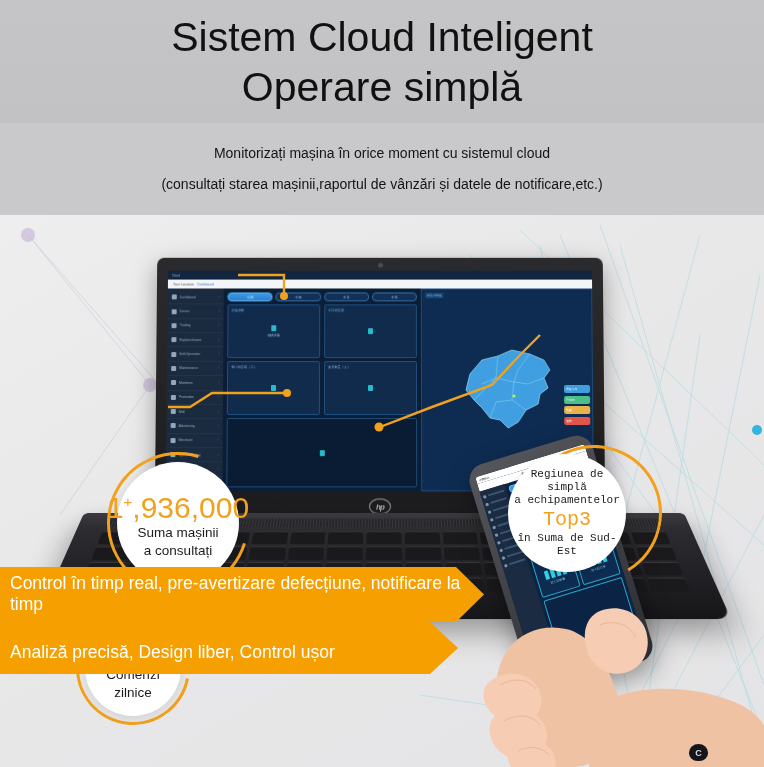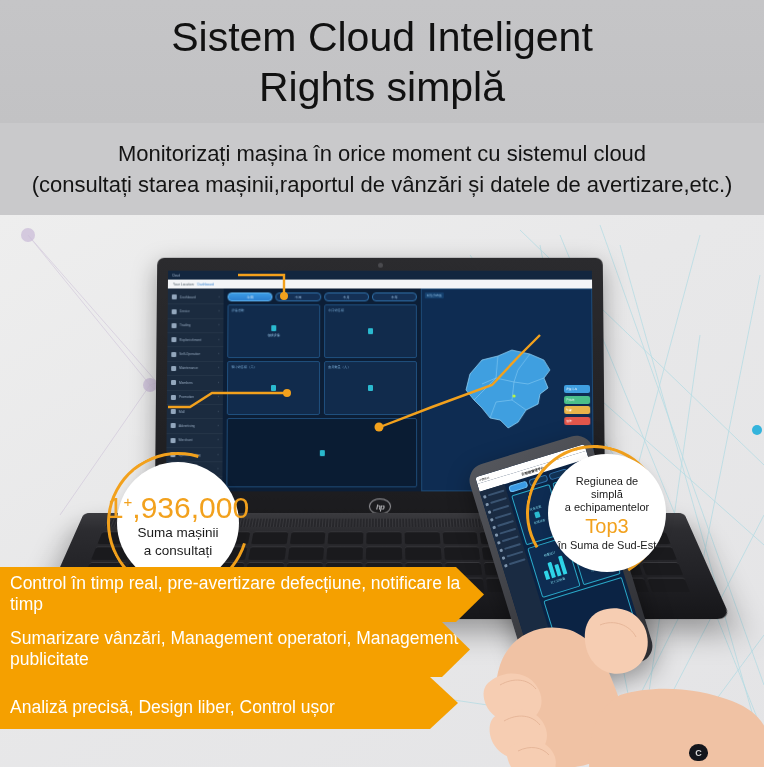--- a/index.html
+++ b/index.html
@@ -21,21 +21,21 @@
   .title-line{
     font-size:41px; color:#111; letter-spacing:0px; line-height:50px;
     font-weight:400; white-space:nowrap;
   }
   .header-sub-band{
     position:absolute; left:0; top:123px; width:764px; height:92px;
     background:#c9c9cb;
     display:flex; flex-direction:column; align-items:center; justify-content:center;
   }
   .sub-line{
-    font-size:22px; color:#141414; line-height:31px; white-space:nowrap;
+    font-size:14px; color:#141414; line-height:31px; white-space:nowrap;
   }
 
   
   .stage{
     position:absolute; left:0; top:215px; width:764px; height:552px;
     background:linear-gradient(150deg,#eeeeee 0%, #e8e8e9 42%, #e4e4e6 100%);
     overflow:hidden;
   }
   .netlines{ position:absolute; inset:0; }
 
@@ -206,21 +206,21 @@
     display:flex; flex-direction:column; align-items:center; justify-content:center;
     text-align:center; box-shadow:0 2px 10px rgba(0,0,0,.1);
   }
   .ring{ position:absolute; border-radius:50%; border:3.5px solid #f2a11d; }
   .co-1{ left:117px; top:247px; width:122px; height:122px; }
   .co-1-ring{ left:107px; top:237px; width:142px; height:142px;
               border-color:#f2a11d transparent #f2a11d #f2a11d; transform:rotate(-28deg); }
   .co-2{ left:85px; top:405px; width:96px; height:96px; }
   .co-2-ring{ left:76px; top:396px; width:114px; height:114px;
               border-color:#f2a11d transparent #f2a11d #f2a11d; transform:rotate(-34deg); }
-  .co-3{ left:548px; top:239px; width:118px; height:118px; }
+  .co-3{ left:508px; top:239px; width:118px; height:118px;font-family:Liberation Mono, monospace; }
   .co-3-ring{ left:526px; top:230px; width:136px; height:136px;
               border-color:#f2a11d #f2a11d transparent #f2a11d; transform:rotate(14deg); }
 
   .big-num{ color:#f2a11d; font-size:30px; line-height:30px; font-weight:400; white-space:nowrap; }
   .big-num sup{ font-size:15px; vertical-align:super; }
   .co-sub{ font-size:13.5px; color:#1b1b1b; line-height:16px; margin-top:2px; }
   .co-small{ font-size:11px; color:#1b1b1b; line-height:13px; }
   .co-top3{ color:#f2a11d; font-size:20px; line-height:23px; margin:1px 0; }
 
   
@@ -245,26 +245,26 @@
   }
   .corner-logo span{ color:#d8d8d8; font-size:9px; font-weight:bold; }
 </style>
 </head>
 <body>
 
 <div id="page">
 
   <div class="header-title-band">
     <div class="title-line">Sistem Cloud Inteligent</div>
-    <div class="title-line">Rights simplă</div>
+    <div class="title-line">Operare simplă</div>
   </div>
 
   <div class="header-sub-band">
     <div class="sub-line">Monitorizați mașina în orice moment cu sistemul cloud</div>
-    <div class="sub-line">(consultați starea mașinii,raportul de vânzări și datele de avertizare,etc.)</div>
+    <div class="sub-line">(consultați starea mașinii,raportul de vânzări și datele de notificare,etc.)</div>
   </div>
 
   <div class="stage">
 
     <svg class="netlines" viewBox="0 0 764 552">
       <g stroke="#8fd3e0" stroke-width="0.8" opacity="0.55">
         <line x1="700" y1="360" x2="420" y2="120"></line>
         <line x1="700" y1="360" x2="470" y2="40"></line>
         <line x1="700" y1="360" x2="560" y2="20"></line>
         <line x1="700" y1="360" x2="760" y2="60"></line>
@@ -699,23 +699,20 @@
       <div class="co-small">simplă</div>
       <div class="co-small">a echipamentelor</div>
       <div class="co-top3">Top3</div>
       <div class="co-small">în Suma de Sud-Est</div>
     </div>
 
     <div class="banners">
       <div class="banner b1">
         <div class="banner-shape">Control în timp real, pre-avertizare defecțiune, notificare la timp</div>
       </div>
-      <div class="banner b2">
-        <div class="banner-shape">Sumarizare vânzări, Management operatori, Management publicitate</div>
-      </div>
       <div class="banner b3">
         <div class="banner-shape">Analiză precisă, Design liber, Control ușor</div>
       </div>
     </div>
 
     <div class="corner-logo">
       <span>C</span>
     </div>
 
   </div>

